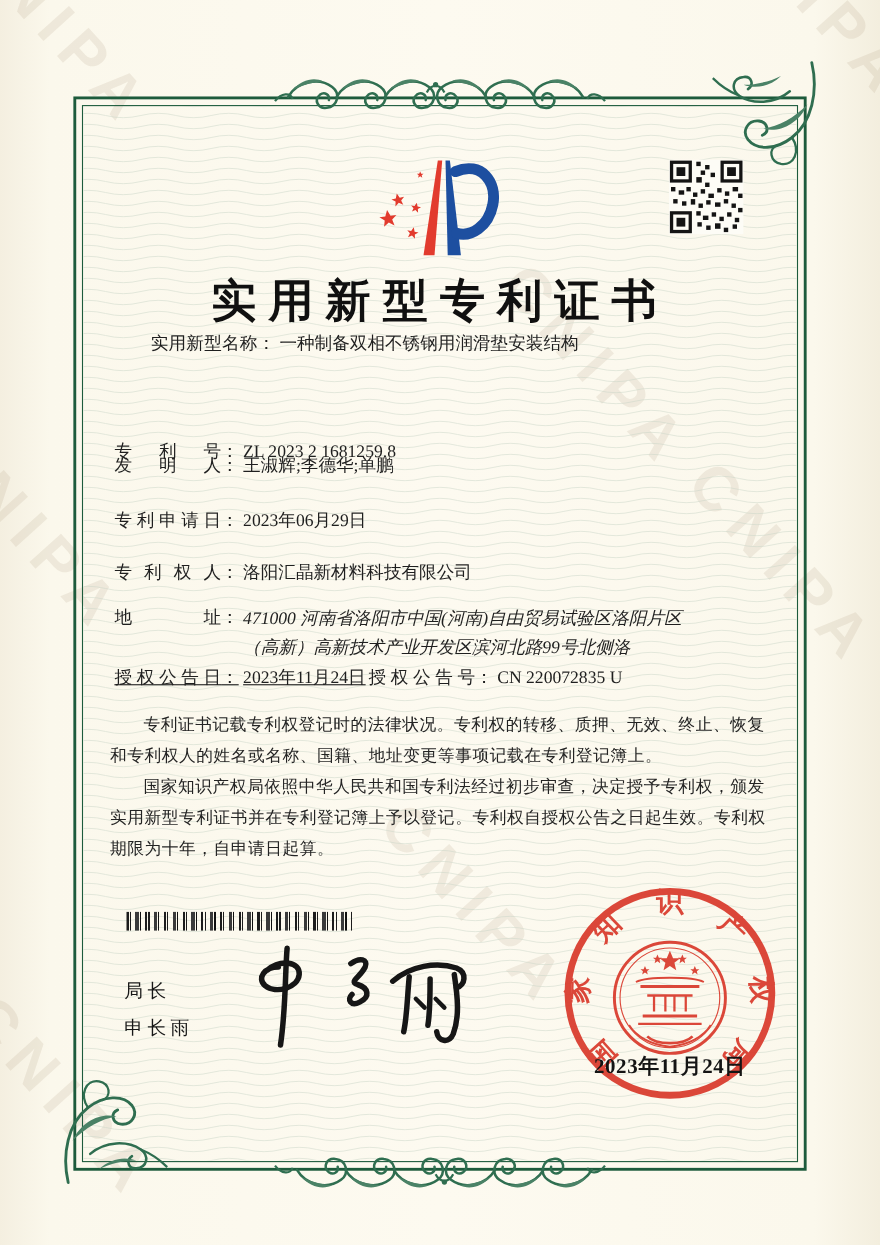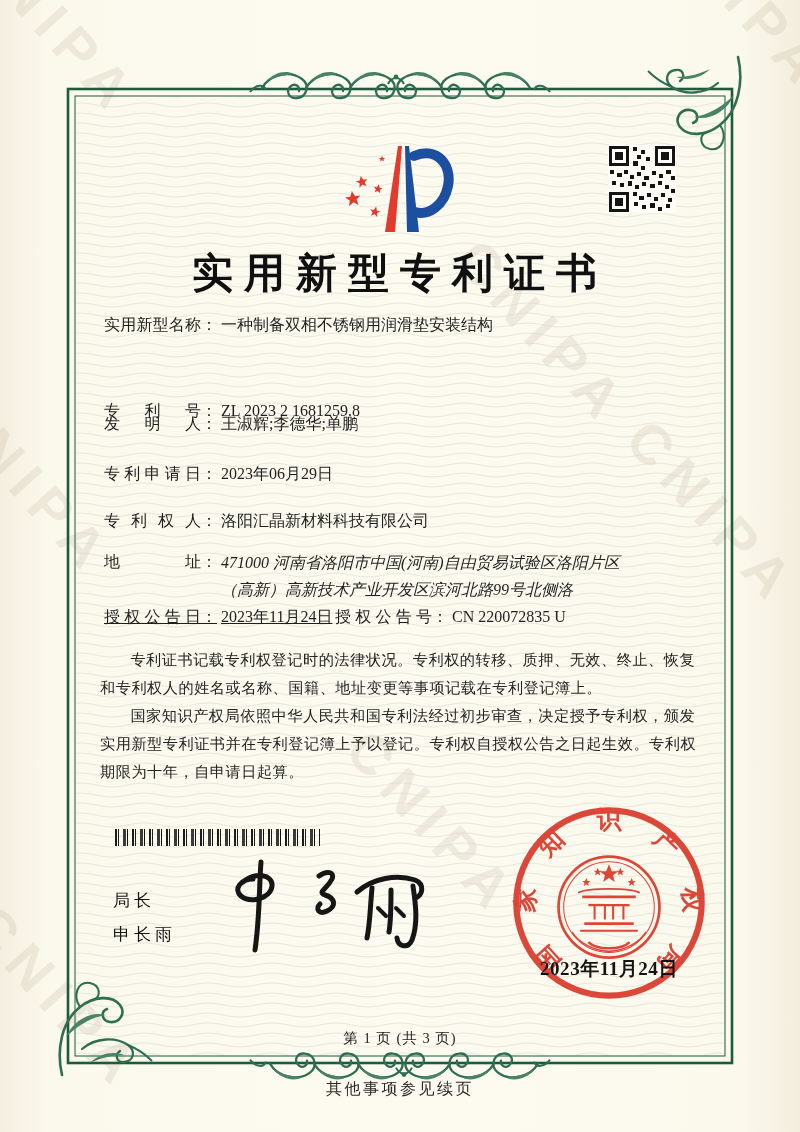--- a/index.html
+++ b/index.html
@@ -160,21 +160,21 @@
         <rect x="26" y="57" width="4" height="4"></rect>
         <rect x="34" y="60" width="4" height="4"></rect>
       <rect x="42" y="58" width="5" height="5"></rect>
         <rect x="50" y="62" width="4" height="4"></rect>
         <rect x="58" y="59" width="4" height="4"></rect>
     </g>
   </svg>
 
   <div class="abs title">实用新型专利证书</div>
 
-  <div class="frow" style="top:312px;">
+  <div class="frow" style="top:300px;margin-left:33px;">
     <span class="flabel">实用新型名称</span>
     <span class="fcolon">：</span>
     <span class="fvalue">一种制备双相不锈钢用润滑垫安装结构</span>
   </div>
   <div class="frow" style="top:367px;margin-top:44px;">
     <span class="flabel">发明人</span>
     <span class="fcolon">：</span>
     <span class="fvalue">王淑辉;李德华;单鹏</span>
   </div>
   <div class="frow" style="top:398px;">
@@ -264,16 +264,14 @@
         <text transform="rotate(-44 100 100)" x="100" y="27">知</text>
         <text transform="rotate(0 100 100)" x="100" y="27">识</text>
         <text transform="rotate(44 100 100)" x="100" y="27">产</text>
         <text transform="rotate(88 100 100)" x="100" y="27">权</text>
         <text transform="rotate(132 100 100)" x="100" y="27">局</text>
       </g>
     </g>
     <text x="100" y="170" fill="#141414" font-family="Liberation Serif, DejaVu Serif, serif" font-size="18.5" font-weight="bold" letter-spacing="0.5" text-anchor="middle">2023年11月24日</text>
   </svg>
 
-  <div class="pageinfo">第 1 页 (共 3 页)</div>
-  <div class="contnote">其他事项参见续页</div>
 
 </div>
 
 </body></html>

